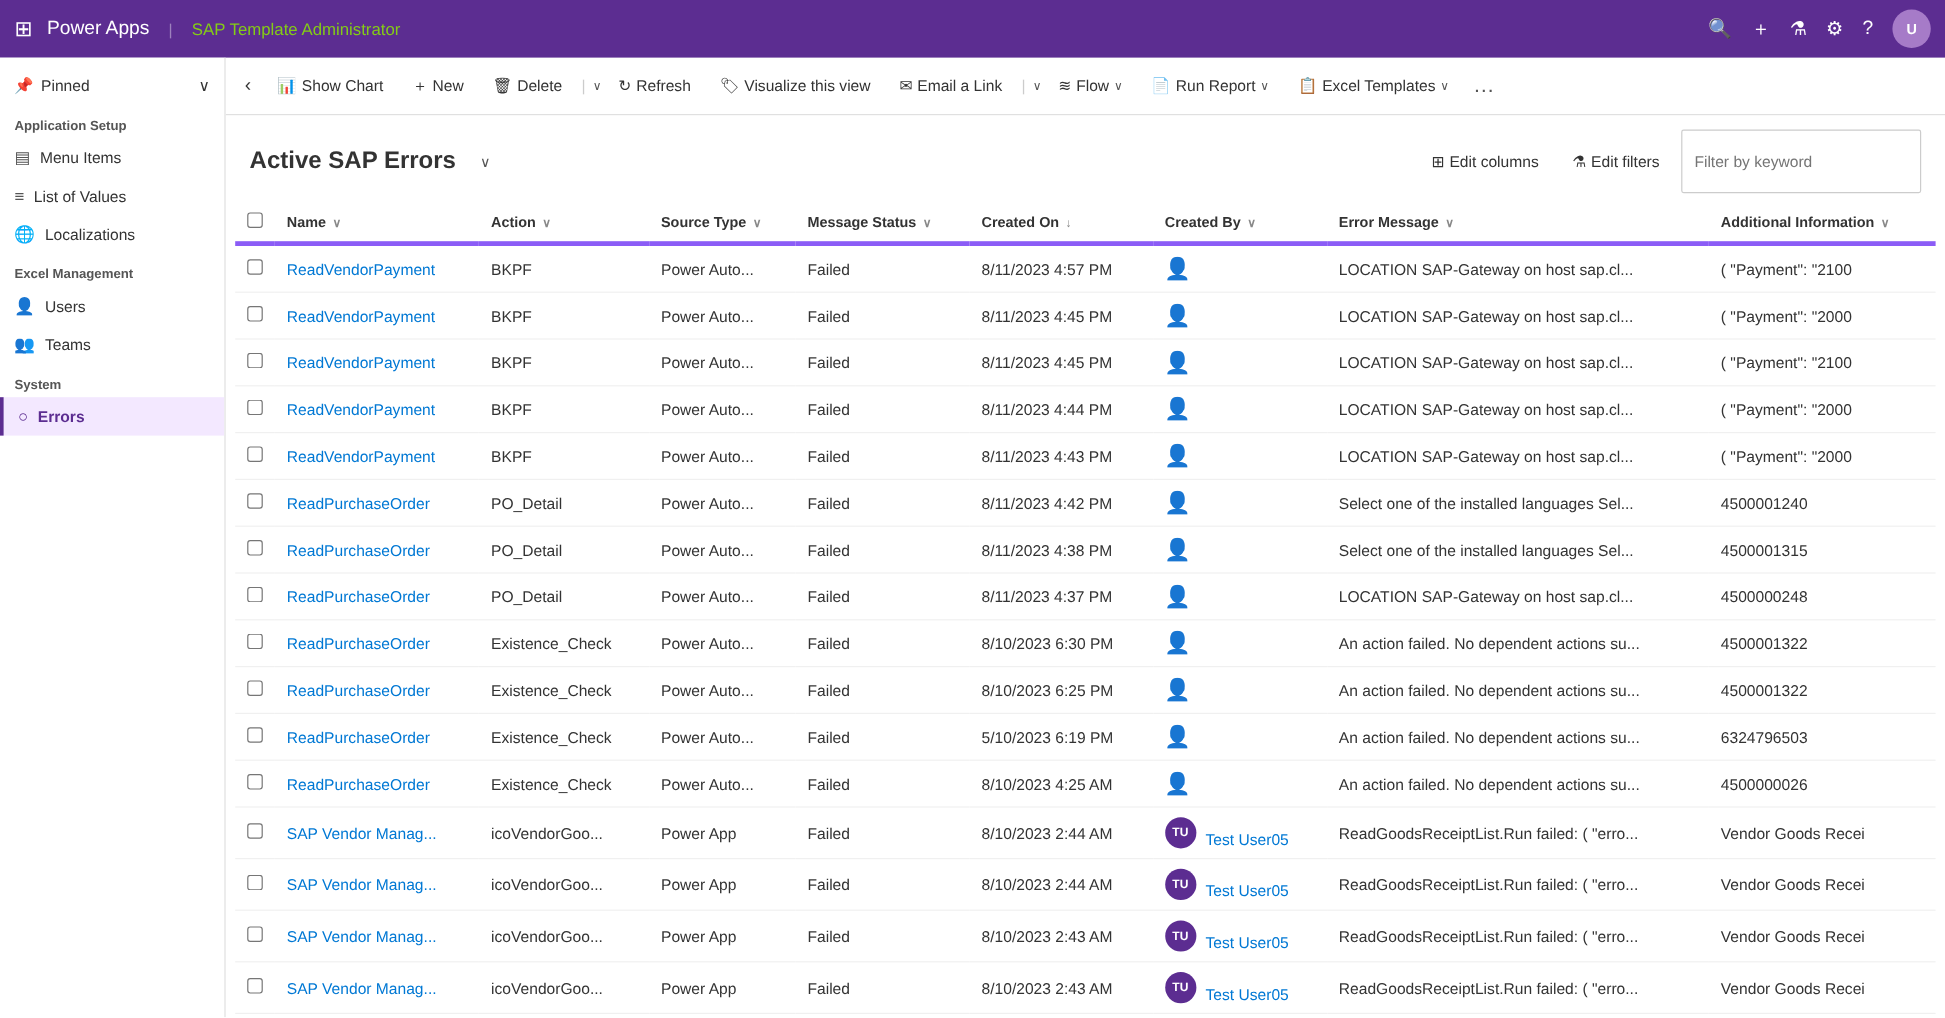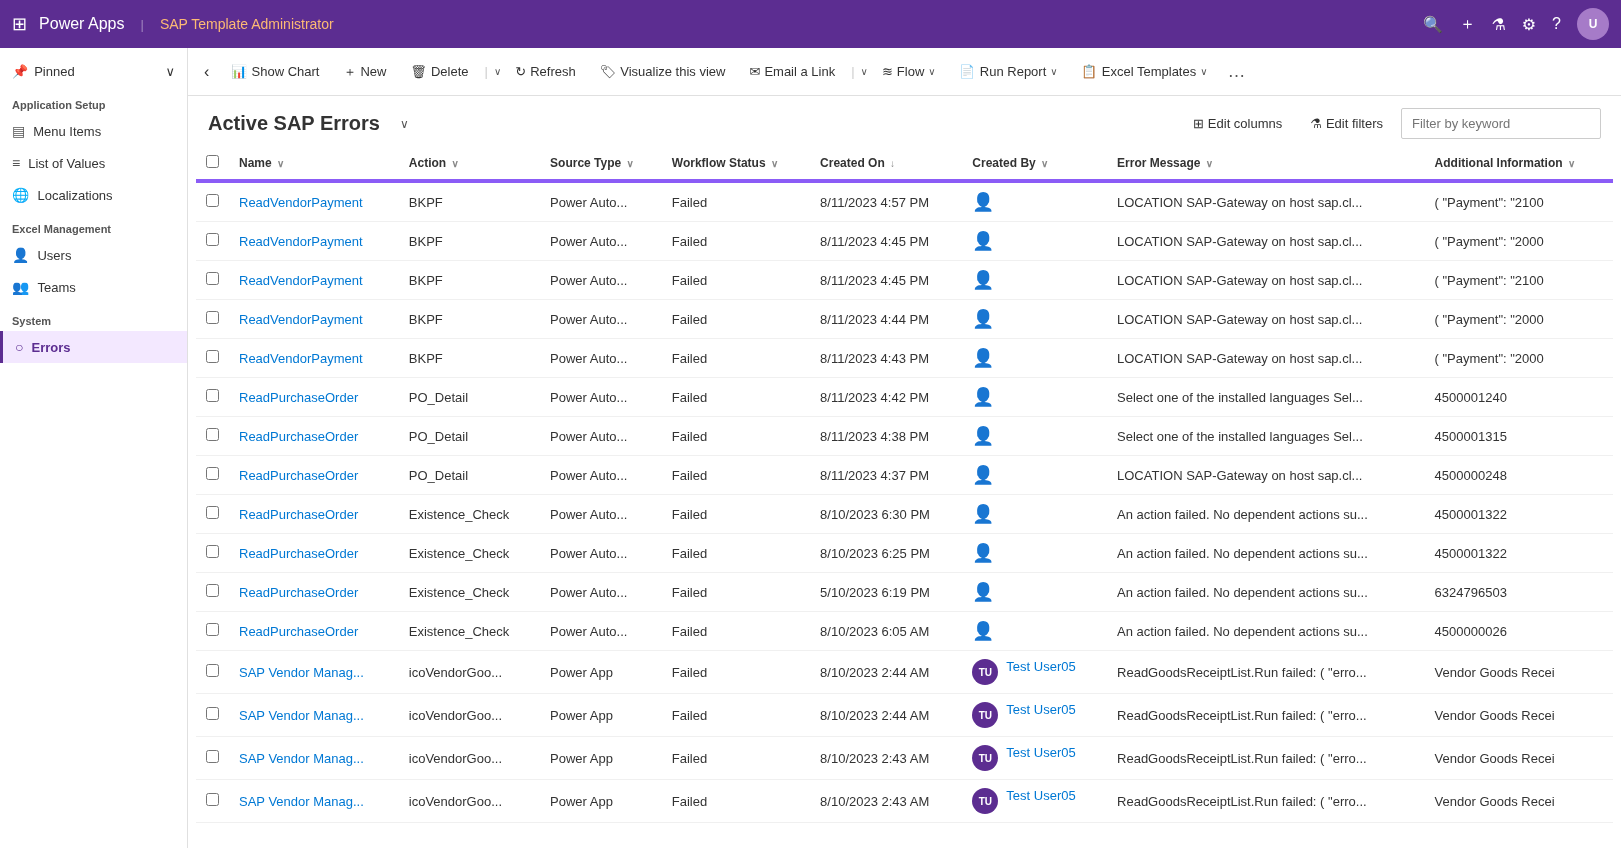--- a/index.html
+++ b/index.html
@@ -12,21 +12,21 @@
       height: 48px;
       display: flex;
       align-items: center;
       padding: 0 12px;
       gap: 12px;
       flex-shrink: 0;
     }
     .top-nav-grid { color: #fff; font-size: 18px; cursor: pointer; }
     .top-nav-logo { font-weight: 400; font-size: 16px; color: #fff; }
     .top-nav-sep { color: rgba(255,255,255,0.4); margin: 0 4px; }
-    .top-nav-title { font-size: 14px; color: #fdba74; }
+    .top-nav-title { font-size: 14px; color: #84cc16; }
     .top-nav-right { margin-left: auto; display: flex; align-items: center; gap: 16px; }
     .top-nav-icon { color: #fff; font-size: 16px; cursor: pointer; }
     .avatar { width: 32px; height: 32px; border-radius: 50%; background: #a67bc8; display: flex; align-items: center; justify-content: center; font-size: 12px; font-weight: 600; color: #fff; cursor: pointer; }
 
     
     .main-layout {
       display: flex;
       flex: 1;
       overflow: hidden;
     }
@@ -118,21 +118,21 @@
     .page-title-dropdown { font-size: 12px; color: #555; cursor: pointer; }
     .page-header-actions { display: flex; align-items: center; gap: 8px; }
     .edit-columns-btn, .edit-filters-btn {
       display: flex; align-items: center; gap: 4px;
       padding: 5px 10px; border: none; background: transparent;
       cursor: pointer; font-size: 13px; color: #333;
     }
     .filter-input {
       border: 1px solid #ccc;
       border-radius: 2px;
-      padding: 7px 10px;
+      padding: 18px 10px;
       font-size: 13px;
       width: 200px;
       color: #888;
     }
 
     
     .table-container {
       flex: 1;
       overflow-y: auto;
       overflow-x: auto;
@@ -167,21 +167,21 @@
     }
     .link-cell { color: #0078d4; cursor: pointer; text-decoration: none; }
     .status-failed { color: #333; }
     .user-icon { font-size: 18px; color: #aaa; }
     .avatar-small {
       width: 26px; height: 26px; border-radius: 50%;
       background: #5c2d91; color: #fff;
       display: inline-flex; align-items: center; justify-content: center;
       font-size: 10px; font-weight: 600; margin-right: 4px;
     }
-    .user-cell { display: flex; align-items: flex-start; gap: 4px; }
+    .user-cell { display: flex; align-items: flex-end; gap: 4px; }
     .user-link { color: #0078d4; cursor: pointer; }
     .checkbox-cell { width: 30px; }
     input[type="checkbox"] { cursor: pointer; }
   </style>
 </head>
 <body>
 
 <div class="top-nav">
   <span class="top-nav-grid">⊞</span>
   <span class="top-nav-logo">Power Apps</span>
@@ -320,21 +320,21 @@
             </th>
             <th>
               <span>Action</span>
               <span class="sort-icon">∨</span>
             </th>
             <th>
               <span>Source Type</span>
               <span class="sort-icon">∨</span>
             </th>
             <th>
-              <span>Workflow Status</span>
+              <span>Message Status</span>
               <span class="sort-icon">∨</span>
             </th>
             <th>
               <span>Created On</span>
               <span class="sort-icon">↓</span>
             </th>
             <th>
               <span>Created By</span>
               <span class="sort-icon">∨</span>
             </th>
@@ -469,21 +469,21 @@
               <td><span class="user-icon">👤</span></td>
               <td>An action failed. No dependent actions su...</td>
               <td>6324796503</td>
             </tr>
             <tr>
               <td><input type="checkbox" style=""></td>
               <td><a class="link-cell">ReadPurchaseOrder</a></td>
               <td>Existence_Check</td>
               <td>Power Auto...</td>
               <td class="status-failed">Failed</td>
-              <td>8/10/2023 6:05 AM</td>
+              <td>8/10/2023 4:25 AM</td>
               <td><span class="user-icon">👤</span></td>
               <td>An action failed. No dependent actions su...</td>
               <td>4500000026</td>
             </tr>
             <tr>
               <td><input type="checkbox" style=""></td>
               <td><a class="link-cell">SAP Vendor Manag...</a></td>
               <td>icoVendorGoo...</td>
               <td>Power App</td>
               <td class="status-failed">Failed</td>

